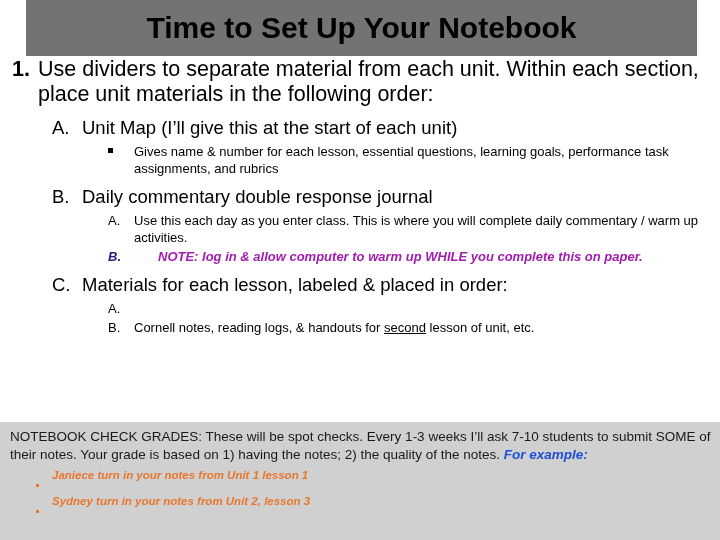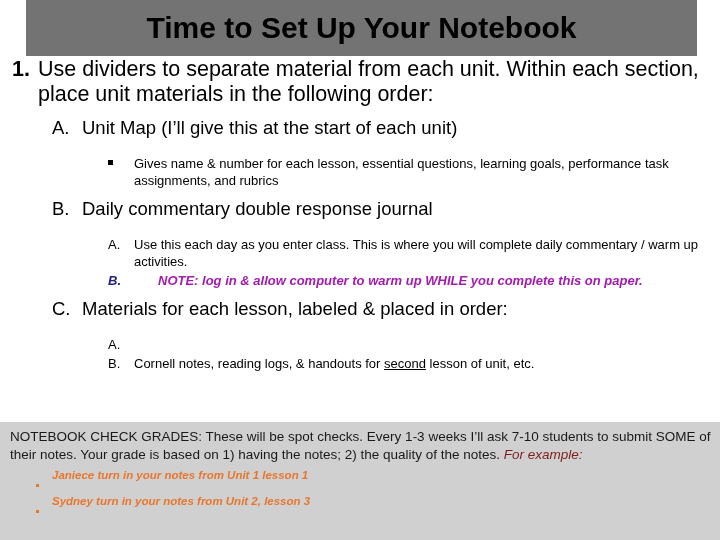--- a/index.html
+++ b/index.html
@@ -81,21 +81,21 @@
     flex: 1 1 auto;
     font-size: 18.5px;
     line-height: 1.2;
   }
 
   .lvl3 {
     display: flex;
     align-items: flex-start;
     padding-left: 108px;
     padding-right: 16px;
-    margin-top: 17px;
+    margin-top: 5px;
   }
   .lvl3 .marker {
     flex: 0 0 auto;
     width: 26px;
     font-size: 13px;
     line-height: 1.28;
   }
   .lvl3 .content {
     flex: 1 1 auto;
     font-size: 13px;
@@ -138,22 +138,22 @@
     background: #D0D0D0;
   }
   .grey-para {
     padding: 6px 6px 0 10px;
     font-size: 13.5px;
     line-height: 1.32;
     color: #1a1a1a;
     text-align: left;
   }
   .for-example {
-    color: #7f1d1d;
-    font-weight: normal;
+    color: #1d4ed8;
+    font-weight: bold;
     font-style: italic;
   }
   .grey-list {
     margin: 4px 0 0 0;
     padding: 0;
     list-style: none;
   }
   .grey-list li {
     display: flex;
     align-items: flex-start;

